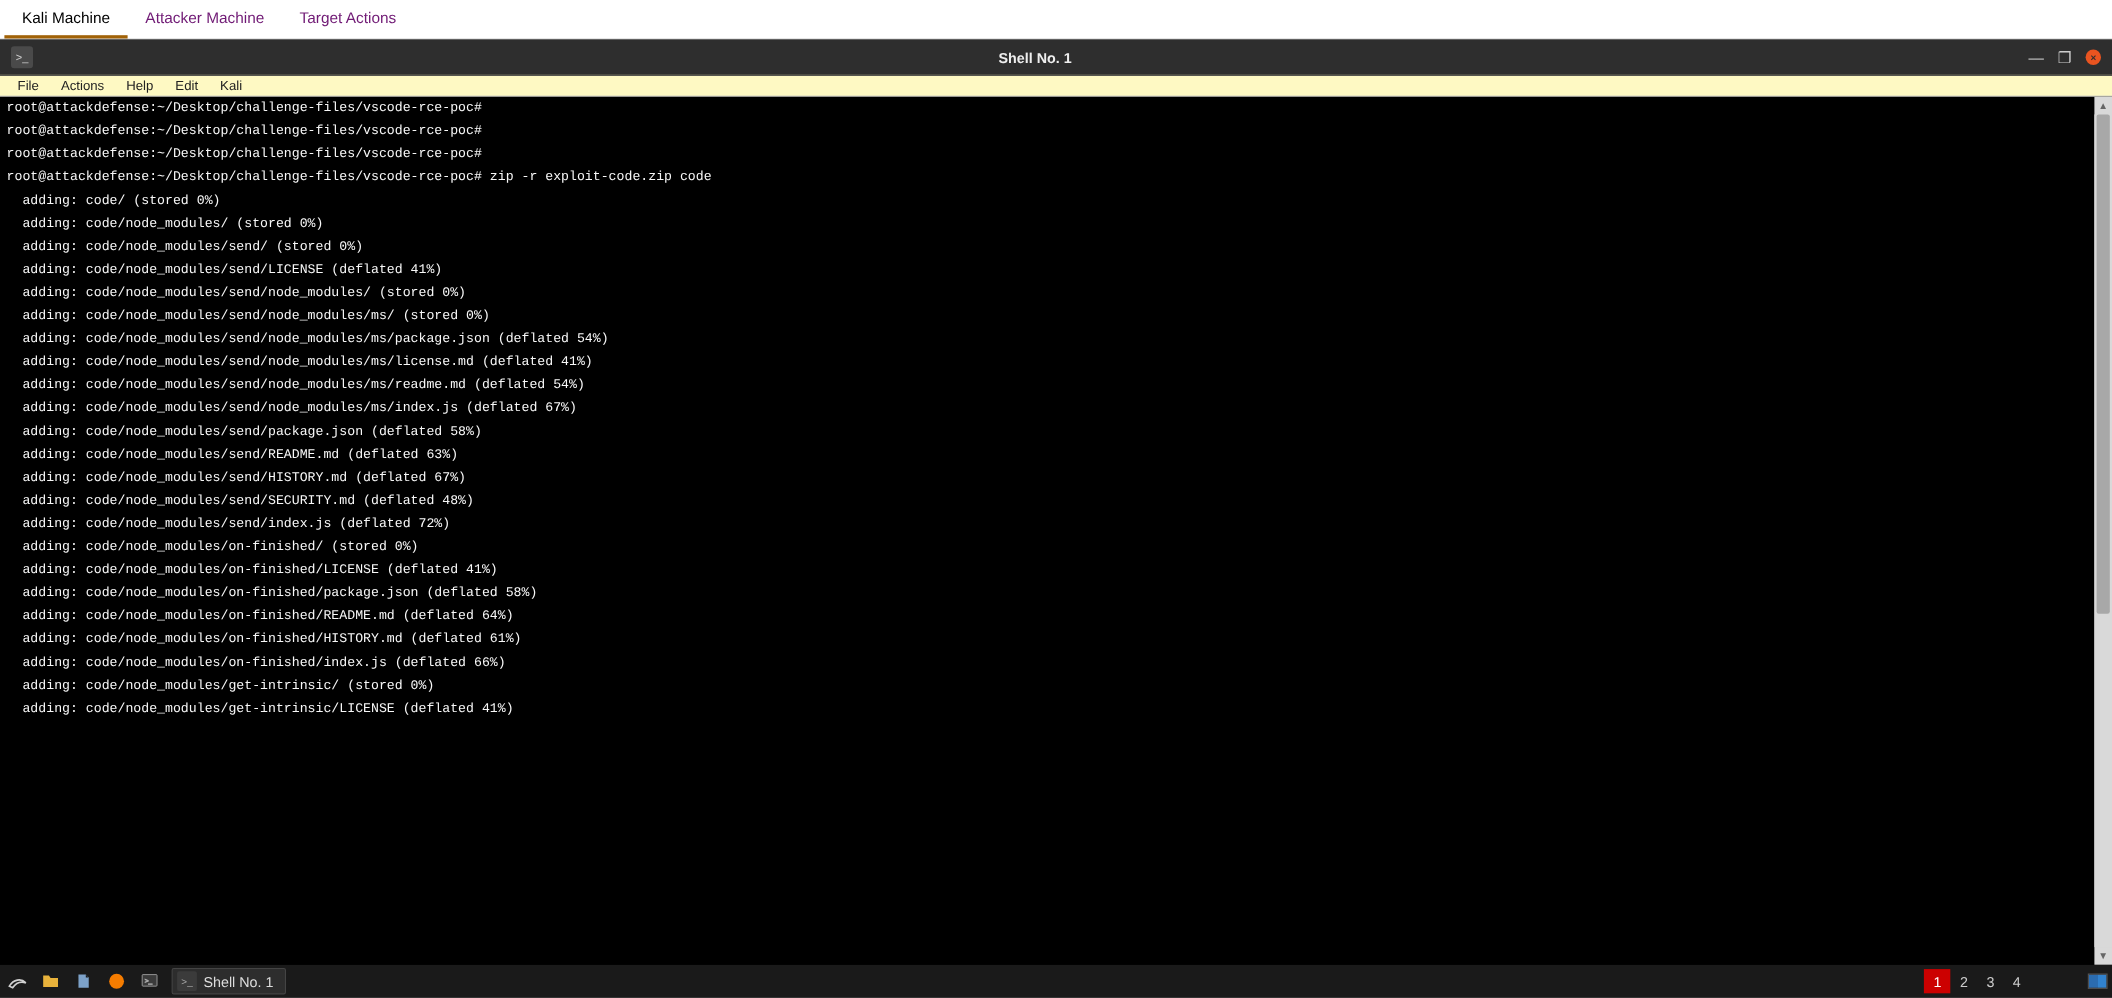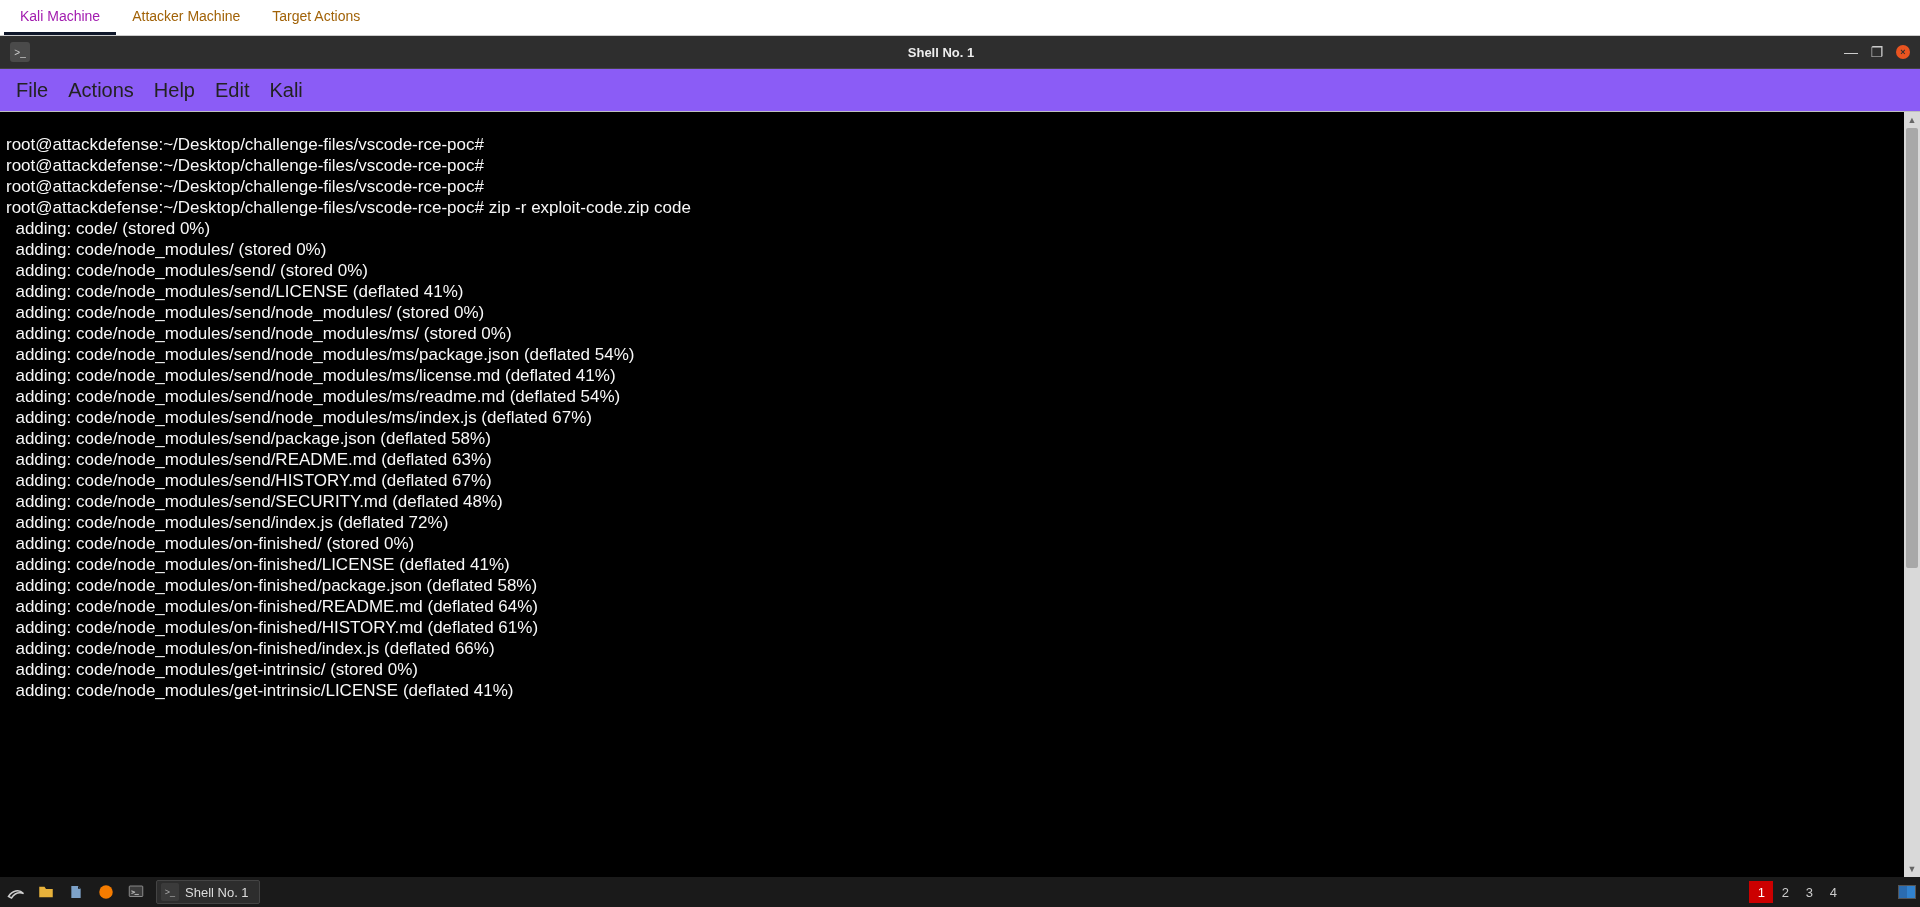--- a/index.html
+++ b/index.html
@@ -11,30 +11,30 @@
     display: flex;
     align-items: center;
     height: 36px;
     background: #fff;
     border-bottom: 1px solid #ccc;
     padding: 0 4px;
   }
   .top-tab {
     padding: 8px 16px;
     font-size: 14px;
-    color: #a16207;
+    color: #701a75;
     cursor: pointer;
     border-bottom: 3px solid transparent;
     height: 100%;
     display: flex;
     align-items: center;
   }
   .top-tab.active {
-    color: #a21caf;
-    border-bottom: 3px solid #0f172a;
+    color: #000000;
+    border-bottom: 3px solid #a16207;
   }
 
   
   .vm-view {
     flex: 1;
     background: #000;
     display: flex;
     flex-direction: column;
     position: relative;
   }
@@ -62,41 +62,41 @@
     text-align: center;
     font-weight: bold;
     color: #eee;
   }
   .title-controls { display: flex; align-items: center; gap: 12px; }
   .title-controls .ctl { width: 14px; height: 14px; display:flex; align-items:center; justify-content:center; cursor:pointer; color:#ccc; font-size:14px; }
   .ctl.close { width:14px; height:14px; border-radius:50%; background:#e95420; color:#2e2e2e; font-size:9px; font-weight:bold; }
 
   
   .menubar {
-    height: 44px;
-    background: #8b5cf6;
+    height: 20px;
+    background: #fef9c3;
     display: flex;
     align-items: center;
     padding: 0 6px;
-    font-size: 20px;
+    font-size: 12px;
     color: #222;
     border-top: 1px solid #444;
     border-bottom: 1px solid #bfbfbf;
   }
   .menubar .menu-item { padding: 2px 10px; cursor: pointer; }
 
   
   .terminal-wrap { flex: 1; display: flex; background: #000; position: relative; }
   .terminal {
     flex: 1;
-    font-family: Liberation Sans, sans-serif;
-    font-size: 17px;
+    font-family: Liberation Mono, monospace;
+    font-size: 12px;
     line-height: 21px;
     color: #f8f8f8;
-    padding: 22px 6px;
+    padding: 0 6px;
     white-space: pre;
     overflow: hidden;
   }
   .scrollbar {
     width: 16px;
     background: #d9d9d9;
     display: flex; flex-direction: column; align-items: center;
   }
   .scrollbar .arrow {
     width: 16px; height:16px; display:flex; align-items:center; justify-content:center;

